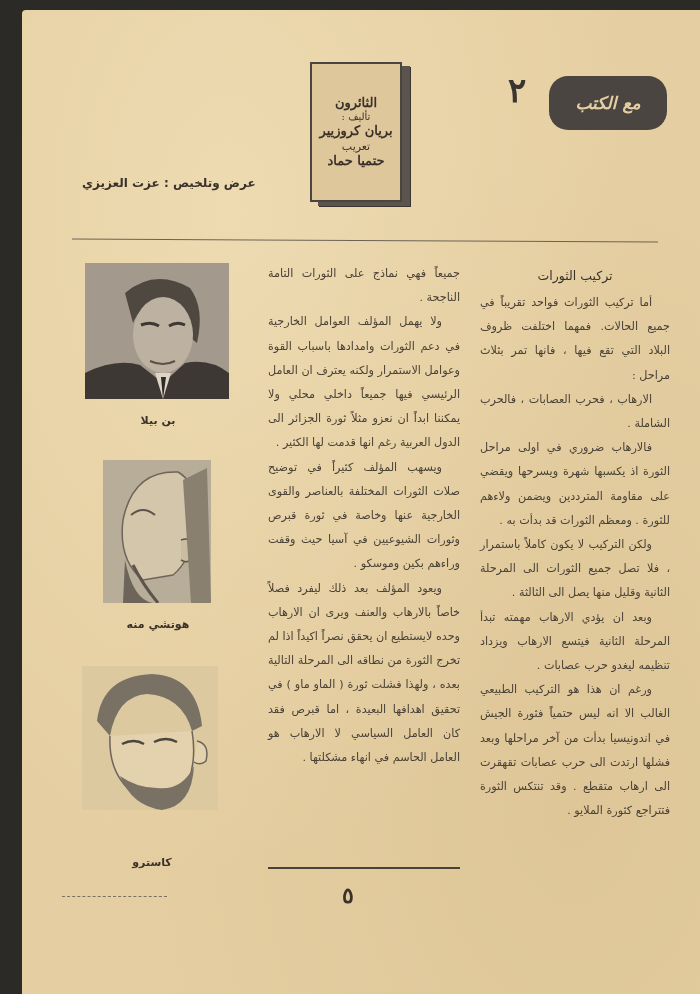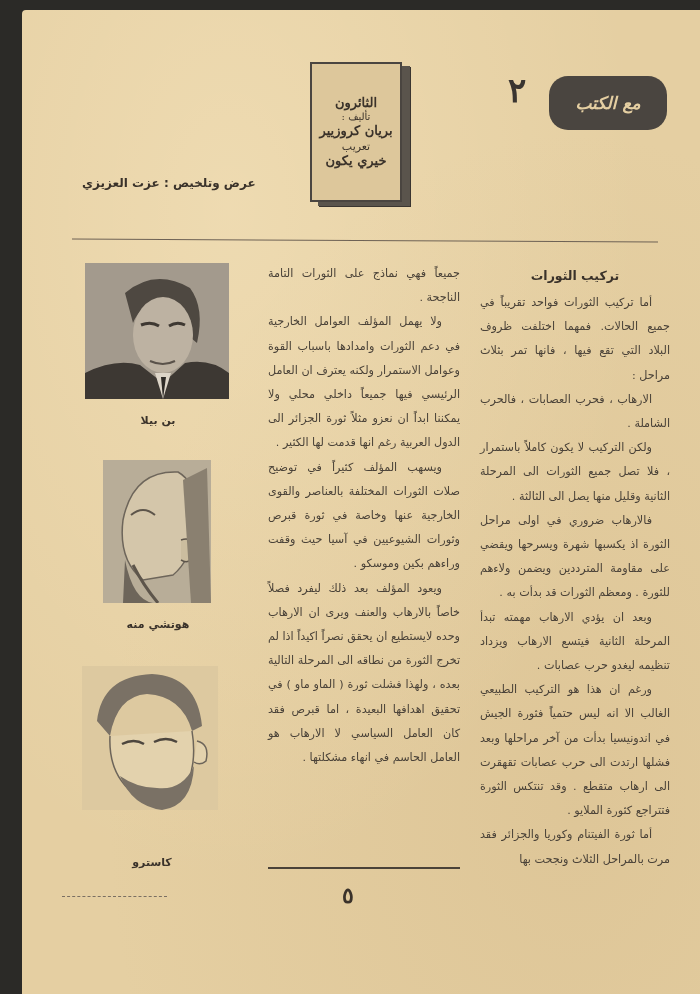--- a/index.html
+++ b/index.html
@@ -87,21 +87,21 @@
       text-align-last: right;
       color: #4a4238;
       font-family: "DejaVu Sans", sans-serif;
     }
     .col-right { left: 458px; top: 253px; width: 190px; }
     .col-mid   { left: 246px; top: 252px; width: 192px; }
     .col p { margin: 0; }
     .col p.indent { text-indent: 18px; }
     .col p.gap { }
     .sec-title {
-      font-weight: bold;
+      font-weight: normal;
       font-size: 12.5px;
       text-align: center;
       text-align-last: center;
       color: #3a322a;
       line-height: 26px;
       margin-bottom: 2px;
     }
     .mid-underline {
       position: absolute;
       left: 246px; top: 857px;
@@ -150,36 +150,35 @@
 <div class="page">
 
   <div class="badge">مع الكتب</div>
   <div class="series-num">٢</div>
 
   <div class="book">
     <div class="t1">الثائرون</div>
     <div class="t2">تأليف :</div>
     <div class="t3">بريان كروزيير</div>
     <div class="t4">تعريب</div>
-    <div class="t5">خيري يكون</div>
+    <div class="t5">حتميا حماد</div>
   </div>
 
   <div class="reviewer">عرض وتلخيص : عزت العزيزي</div>
 
   <div class="rule"></div>
 
   <div class="col col-right">
     <div class="sec-title">تركيب الثورات</div>
     <p class="indent">أما تركيب الثورات فواحد تقريباً في جميع الحالات. فمهما اختلفت ظروف البلاد التي تقع فيها ، فانها تمر بثلاث مراحل :</p>
     <p class="indent">الارهاب ، فحرب العصابات ، فالحرب الشاملة .</p>
+    <p class="indent gap">فالارهاب ضروري في اولى مراحل الثورة اذ يكسبها شهرة ويسرحها ويقضي على مقاومة المترددين ويضمن ولاءهم للثورة . ومعظم الثورات قد بدأت به .</p>
     <p class="indent">ولكن التركيب لا يكون كاملاً باستمرار ، فلا تصل جميع الثورات الى المرحلة الثانية وقليل منها يصل الى الثالثة .</p>
-    <p class="indent gap">فالارهاب ضروري في اولى مراحل الثورة اذ يكسبها شهرة ويسرحها ويقضي على مقاومة المترددين ويضمن ولاءهم للثورة . ومعظم الثورات قد بدأت به .</p>
     <p class="indent gap">وبعد ان يؤدي الارهاب مهمته تبدأ المرحلة الثانية فيتسع الارهاب ويزداد تنظيمه ليغدو حرب عصابات .</p>
     <p class="indent">ورغم ان هذا هو التركيب الطبيعي الغالب الا انه ليس حتمياً فثورة الجيش في اندونيسيا بدأت من آخر مراحلها وبعد فشلها ارتدت الى حرب عصابات تقهقرت الى ارهاب متقطع . وقد تنتكس الثورة فتتراجع كثورة الملايو .</p>
-    <p class="indent">أما ثورة الفيتنام وكوريا والجزائر فقد مرت بالمراحل الثلاث ونجحت بها</p>
   </div>
 
   <div class="col col-mid">
     <p>جميعاً فهي نماذج على الثورات التامة الناجحة .</p>
     <p class="indent">ولا يهمل المؤلف العوامل الخارجية في دعم الثورات وامدادها باسباب القوة وعوامل الاستمرار ولكنه يعترف ان العامل الرئيسي فيها جميعاً داخلي محلي ولا يمكننا ابداً ان نعزو مثلاً ثورة الجزائر الى الدول العربية رغم انها قدمت لها الكثير .</p>
     <p class="indent gap">ويسهب المؤلف كثيراً في توضيح صلات الثورات المختلفة بالعناصر والقوى الخارجية عنها وخاصة في ثورة قبرص وثورات الشيوعيين في آسيا حيث وقفت وراءهم بكين وموسكو .</p>
     <p class="indent">ويعود المؤلف بعد ذلك ليفرد فصلاً خاصاً بالارهاب والعنف ويرى ان الارهاب وحده لايستطيع ان يحقق نصراً اكيداً اذا لم تخرج الثورة من نطاقه الى المرحلة التالية بعده ، ولهذا فشلت ثورة ( الماو ماو ) في تحقيق اهدافها البعيدة ، اما قبرص فقد كان العامل السياسي لا الارهاب هو العامل الحاسم في انهاء مشكلتها .</p>
   </div>
   <div class="mid-underline"></div>
 

